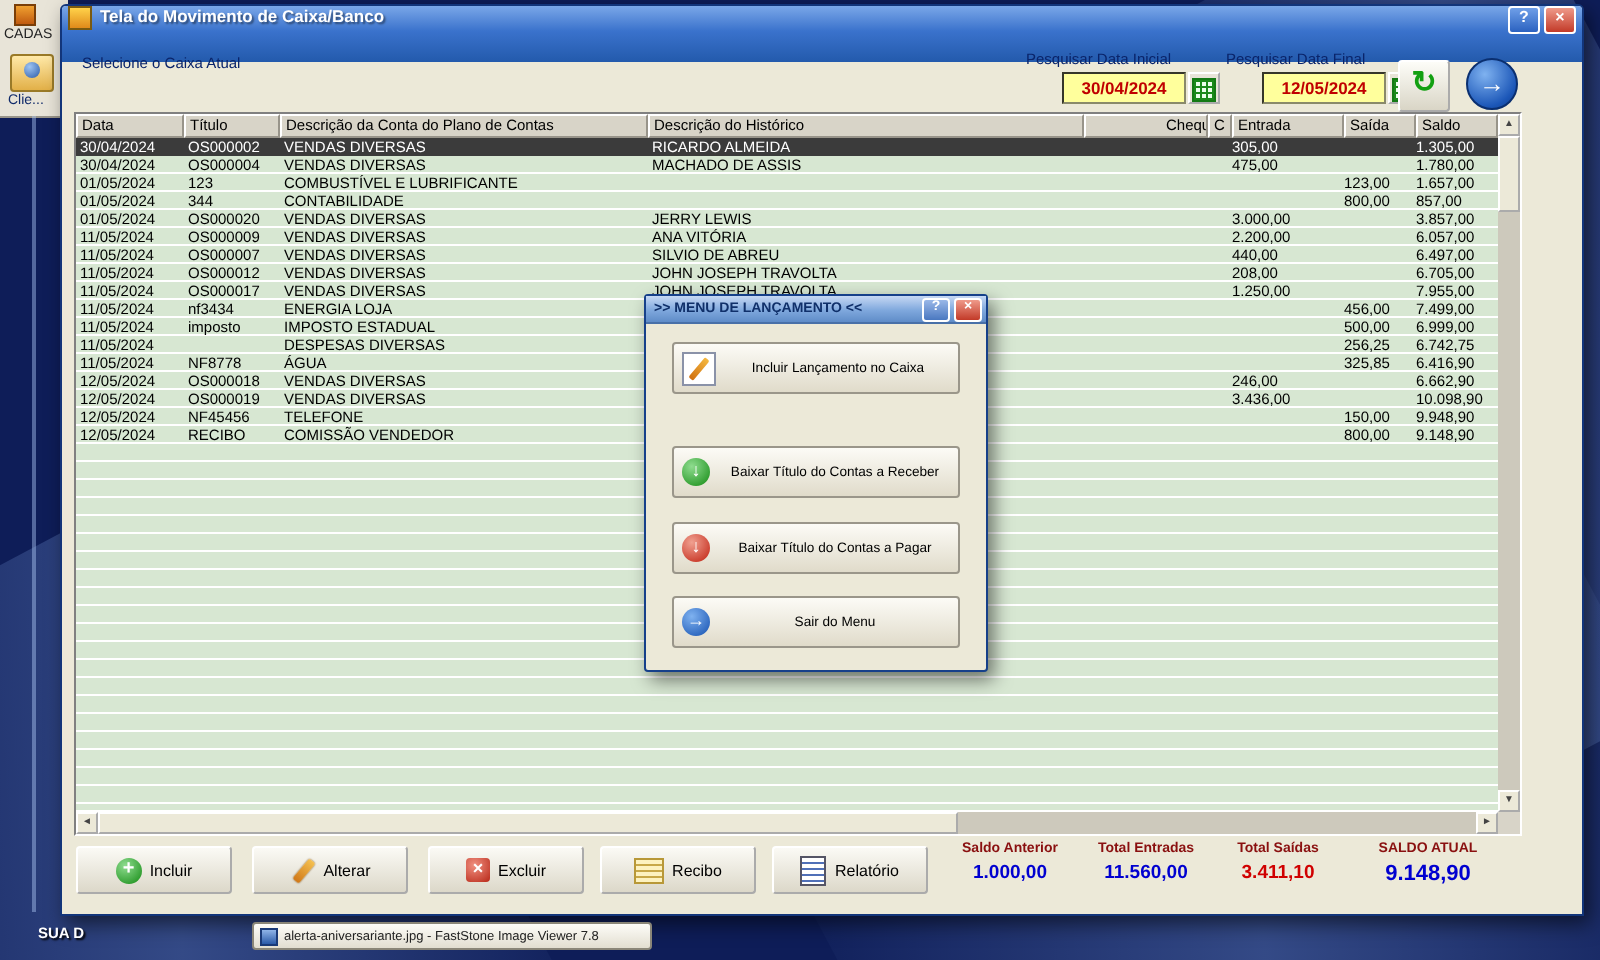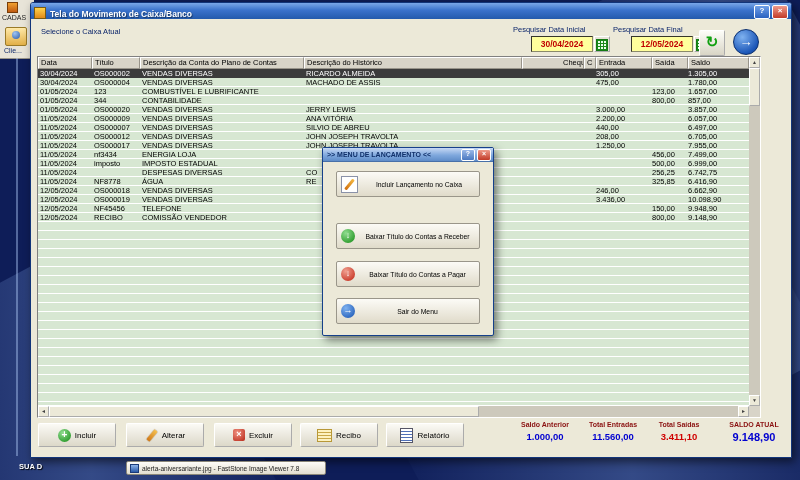--- a/index.html
+++ b/index.html
@@ -12,21 +12,21 @@
   .bg-clients-icon{position:absolute;left:5px;top:27px;width:20px;height:17px;background:linear-gradient(#ffe9a8,#e2b048);border:1px solid #9a7a28;border-radius:2px;}
   .bg-clients-icon::after{content:"";position:absolute;left:6px;top:3px;width:8px;height:8px;border-radius:50%;background:radial-gradient(circle at 35% 30%,#9ec4f2,#2a5aa8);}
   .bg-clients-label{position:absolute;left:4px;top:47px;font-size:7px;color:#102a6a;}
   .bg-vline{position:absolute;left:16px;top:58px;width:2px;height:398px;background:rgba(170,198,242,.45);}
   
   .status-frag{position:absolute;left:3px;top:462px;color:#fff;font-weight:bold;font-size:7.5px;text-shadow:1px 1px 1px #000;z-index:2;padding-left:16px;}
   .task-btn{position:absolute;left:126px;top:461px;width:200px;height:14px;background:linear-gradient(#fdfcf8,#e2ded0);border:1px solid #8a8678;border-radius:2px;display:flex;align-items:center;gap:3px;padding:0 3px;font-size:6.5px;color:#222;z-index:2;box-sizing:border-box;white-space:nowrap;overflow:hidden;}
   .task-ic{width:7px;height:7px;background:linear-gradient(#8fb4e8,#2a5aa8);border:1px solid #1a3a78;flex:none;}
   
   .window{position:absolute;left:30px;top:2px;width:760px;height:454px;background:#ece9d8;border:1px solid #12357a;border-radius:3px 3px 0 0;box-shadow:3px 4px 10px rgba(0,0,0,.55);z-index:1;}
-  .titlebar{position:absolute;left:0;top:0;right:0;height:16px;background:linear-gradient(180deg,#7aa7e8 0%,#3a72cc 45%,#235aac 100%);border-radius:2px 2px 0 0;display:flex;align-items:flex-end;padding:0 3px;box-sizing:border-box;}
+  .titlebar{position:absolute;left:0;top:0;right:0;height:28px;background:linear-gradient(180deg,#7aa7e8 0%,#3a72cc 45%,#235aac 100%);border-radius:2px 2px 0 0;display:flex;align-items:flex-start;padding:0 3px;box-sizing:border-box;}
   .title-icon{width:10px;height:10px;background:linear-gradient(#ffd24a,#e08a1a);border:1px solid #7a5a10;margin-right:4px;flex:none;}
   .title-text{color:#fff;font-size:8.5px;font-weight:bold;flex:1;text-shadow:1px 1px 1px rgba(0,0,0,.45);white-space:nowrap;overflow:hidden;}
   .tb-btn{width:14px;height:12px;margin-left:2px;border:1px solid #fff;border-radius:2px;font-size:8px;line-height:10px;text-align:center;color:#fff;font-weight:bold;flex:none;}
   .tb-help{background:linear-gradient(#6f9fe8,#2b62c0);}
   .tb-close{background:linear-gradient(#ef9a8a,#c23a28);}
   
   .lbl{position:absolute;font-size:7.5px;color:#0a246a;white-space:nowrap;}
   #lbl-caixa{left:10px;top:24px;}
   #lbl-date1{left:482px;top:22px;}
   #lbl-date2{left:582px;top:22px;}
@@ -43,42 +43,42 @@
   #go-btn{position:absolute;left:702px;top:26px;width:26px;height:26px;border-radius:50%;background:radial-gradient(circle at 35% 30%,#7fb2f0,#1c57b8 70%,#0c3a88);border:1px solid #0a2f70;color:#fff;text-align:center;line-height:24px;font-size:13px;font-weight:bold;box-sizing:border-box;}
   
   .table-frame{position:absolute;left:6px;top:53px;width:724px;height:362px;background:#fff;border:1px solid;border-color:#808080 #fff #fff #808080;box-sizing:border-box;}
   .thead{position:absolute;left:0;top:0;right:11px;height:12px;display:flex;background:#d8d4c8;}
   .th{font-size:7.5px;line-height:10px;padding-left:2px;color:#000;white-space:nowrap;overflow:hidden;box-sizing:border-box;border:1px solid;border-color:#fff #98948a #98948a #fff;flex:none;}
   .tbody{position:absolute;left:0;top:12px;right:11px;bottom:12px;overflow:hidden;background:repeating-linear-gradient(180deg,#d7e7d2 0px,#d7e7d2 8px,#ffffff 8px,#ffffff 9px);}
   .trow{display:flex;height:9px;}
   .trow.selected{background:#3b3b3b;}
   .trow.selected .cell{color:#fff;}
   .cell{font-size:7.5px;line-height:9px;padding-left:2px;color:#000;white-space:nowrap;overflow:hidden;box-sizing:border-box;flex:none;}
-  .col-data{width:54px;} .col-titulo{width:48px;} .col-conta{width:164px;} .col-historico{width:218px;}
+  .col-data{width:54px;} .col-titulo{width:48px;} .col-conta{width:184px;} .col-historico{width:218px;}
   .col-cheque{width:62px;padding-left:40px;} .col-c{width:12px;} .col-entrada{width:56px;} .col-saida{width:36px;} .col-saldo{width:58px;flex:1;}
   .cell.col-entrada,.cell.col-saida,.cell.col-saldo{padding-right:3px;padding-left:0;}
   .vscroll{position:absolute;top:0;right:0;width:11px;bottom:11px;background:#cdc9bc;}
   .hscroll{position:absolute;left:0;right:11px;bottom:0;height:11px;background:#cdc9bc;}
   .sb-corner{position:absolute;right:0;bottom:0;width:11px;height:11px;background:#d8d4c8;}
   .sb-btn{position:absolute;background:#ece9d8;border:1px outset #fff;font-size:5px;color:#444;text-align:center;line-height:9px;box-sizing:border-box;}
   .sb-btn.v{left:0;width:11px;height:11px;}
   .sb-btn.h{top:0;width:11px;height:11px;}
   .v-thumb{position:absolute;left:0;top:11px;width:11px;height:38px;background:#ece9d8;border:1px outset #fff;box-sizing:border-box;}
   .h-thumb{position:absolute;top:0;left:11px;width:430px;height:11px;background:#ece9d8;border:1px outset #fff;box-sizing:border-box;}
   
   .btn{position:absolute;top:420px;width:78px;height:24px;background:linear-gradient(#fbfaf5,#dcd8c9);border:1px outset #fff;border-radius:2px;display:flex;align-items:center;justify-content:center;gap:4px;font-size:8px;color:#000;box-sizing:border-box;}
   #btn-incluir{left:7px;} #btn-alterar{left:95px;} #btn-excluir{left:183px;} #btn-recibo{left:269px;} #btn-relatorio{left:355px;}
   .ic-addc{width:13px;height:13px;border-radius:50%;background:radial-gradient(circle at 35% 30%,#8fdc8f,#128a12);color:#fff;font-size:10px;line-height:12px;text-align:center;font-weight:bold;flex:none;}
   .ic-pencil{width:13px;height:13px;position:relative;flex:none;}
   .ic-pencil::after{content:"";position:absolute;left:5px;top:0;width:4px;height:13px;background:linear-gradient(#f4c050,#d07818);transform:rotate(40deg);border-radius:1px;box-shadow:0 0 1px #7a4a08;}
   .ic-delc{width:12px;height:12px;border-radius:2px;background:radial-gradient(circle at 35% 30%,#f09080,#b82818);color:#fff;font-size:9px;line-height:11px;text-align:center;font-weight:bold;flex:none;}
   .ic-receipt{width:13px;height:11px;background:#fdf2c0;border:1px solid #b89838;background-image:repeating-linear-gradient(180deg,transparent 0 2px,#c8a848 2px 3px);flex:none;}
   .ic-report{width:11px;height:13px;background:#fff;border:1px solid #556;background-image:repeating-linear-gradient(180deg,transparent 0 2px,#5070b8 2px 3px);flex:none;}
   
-  .sum{position:absolute;top:418px;text-align:center;margin-left:40px;}
+  .sum{position:absolute;top:418px;text-align:center;}
   .sum-lbl{font-size:7px;font-weight:bold;color:#8a1010;}
   .sum-val{font-size:9.5px;font-weight:bold;margin-top:3px;}
   #sum1{left:434px;width:80px;} #sum2{left:502px;width:80px;} #sum3{left:573px;width:70px;} #sum4{left:637px;width:92px;}
   #sum1 .sum-val,#sum2 .sum-val{color:#0000d0;} #sum3 .sum-val{color:#d00000;}
   #sum4 .sum-val{color:#0000d0;font-size:11px;}
   
   .dialog{position:absolute;left:322px;top:147px;width:170px;height:187px;background:#ece9d8;border:1px solid #16408a;border-radius:2px;box-shadow:3px 4px 9px rgba(0,0,0,.5);z-index:5;}
   .dlg-title{position:absolute;left:0;top:0;right:0;height:14px;background:linear-gradient(180deg,#c6d8f4,#7fa8dd 55%,#5f8cc8);border-bottom:1px solid #4870a8;display:flex;align-items:center;padding:0 2px;box-sizing:border-box;}
   .dlg-title-text{flex:1;font-size:7px;font-weight:bold;color:#10306a;padding-left:2px;white-space:nowrap;overflow:hidden;}
   .dlg-btn{width:12px;height:10px;border:1px solid #fff;border-radius:2px;font-size:7px;line-height:8px;text-align:center;color:#fff;font-weight:bold;margin-left:2px;flex:none;}

